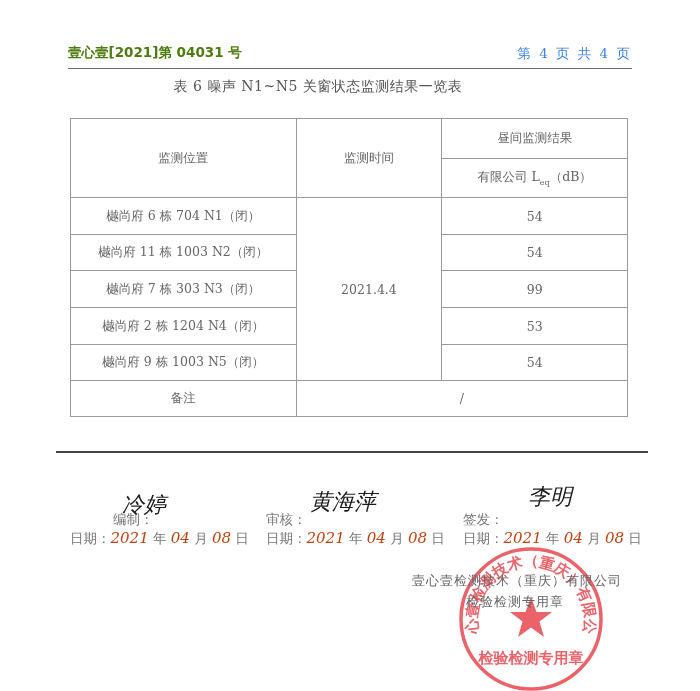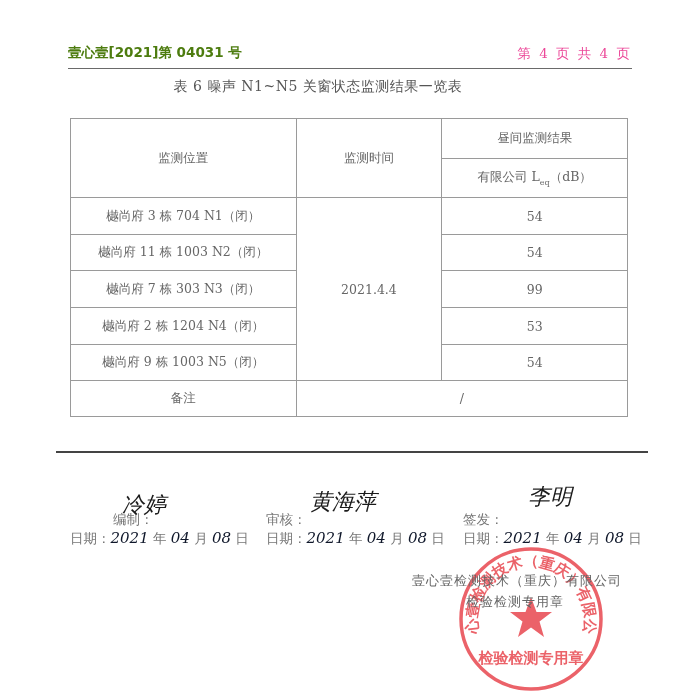--- a/index.html
+++ b/index.html
@@ -8,21 +8,21 @@
     background: #ffffff;
     font-family: "DejaVu Serif", "Liberation Serif", serif;
     color: #555;
   }
   .abs { position: absolute; }
   .hdr-left {
     left: 68px; top: 44px; font-family: "DejaVu Sans", "Liberation Sans", sans-serif;
     font-weight: bold; font-size: 13.5px; color: #4d7c0f; letter-spacing: 0px;
   }
   .hdr-right {
-    right: 68px; top: 45px; font-size: 13.5px; color: #ec4899; letter-spacing: 2px;
+    right: 68px; top: 45px; font-size: 13.5px; color: #3b82f6; letter-spacing: 2px;
   }
   .hdr-rule {
     left: 68px; top: 68px; width: 564px; height: 0; border-top: 1.5px solid #6a6a6a;
   }
   .caption {
     left: 0; width: 636px; top: 78px; text-align: center; font-size: 14px; color: #555;
     letter-spacing: 0.5px;
   }
   table.data {
     position: absolute; left: 70px; top: 118px; width: 558px;
@@ -31,21 +31,21 @@
   table.data td {
     border: 1px solid #9a9a9a; text-align: center; padding: 0;
   }
   .bottom-rule {
     left: 56px; top: 451px; width: 592px; height: 0; border-top: 2px solid #444;
   }
   .sig-label { font-family: "DejaVu Sans", "Liberation Sans", sans-serif; font-size: 13.5px; color: #777; }
   .sig-date  { font-family: "DejaVu Sans", "Liberation Sans", sans-serif; font-size: 13.5px; color: #777; white-space: nowrap; }
   .hw { font-family: "DejaVu Serif", serif; font-style: italic; color: #222; }
   .hw-sig { font-size: 22px; color: #1a1a1a; font-style: italic; }
-  .hw-num { font-size: 15px; color: #0f172a; font-style: italic; }
+  .hw-num { font-size: 15px; color: #c2410c; font-style: italic; }
   .company {
     left: 412px; top: 572px; font-family: "DejaVu Sans", "Liberation Sans", sans-serif;
     font-size: 13px; color: #666; letter-spacing: 1px; z-index: 3;
   }
   .seal-text {
     left: 466px; top: 593px; font-family: "DejaVu Sans", "Liberation Sans", sans-serif;
     font-size: 13px; color: #666; letter-spacing: 1px; z-index: 3;
   }
   .stamp {
     left: 457px; top: 545px; width: 148px; height: 148px; z-index: 2; opacity: 0.85;
@@ -69,21 +69,21 @@
   <tbody>
       <tr style="height:40px">
     <td rowspan="2">监测位置</td>
     <td rowspan="2">监测时间</td>
     <td>昼间监测结果</td>
   </tr>
   <tr style="height:39px">
     <td><span>有限公司 L</span><sub style="font-size:8px">eq</sub><span>（dB）</span></td>
   </tr>
   <tr style="height:37px">
-    <td>樾尚府 3 栋 704 N1（闭）</td>
+    <td>樾尚府 6 栋 704 N1（闭）</td>
     <td rowspan="5">2021.4.4</td>
     <td>54</td>
   </tr>
   <tr style="height:36px">
     <td>樾尚府 11 栋 1003 N2（闭）</td>
     <td>54</td>
   </tr>
   <tr style="height:37px">
     <td>樾尚府 7 栋 303 N3（闭）</td>
     <td>99</td>

